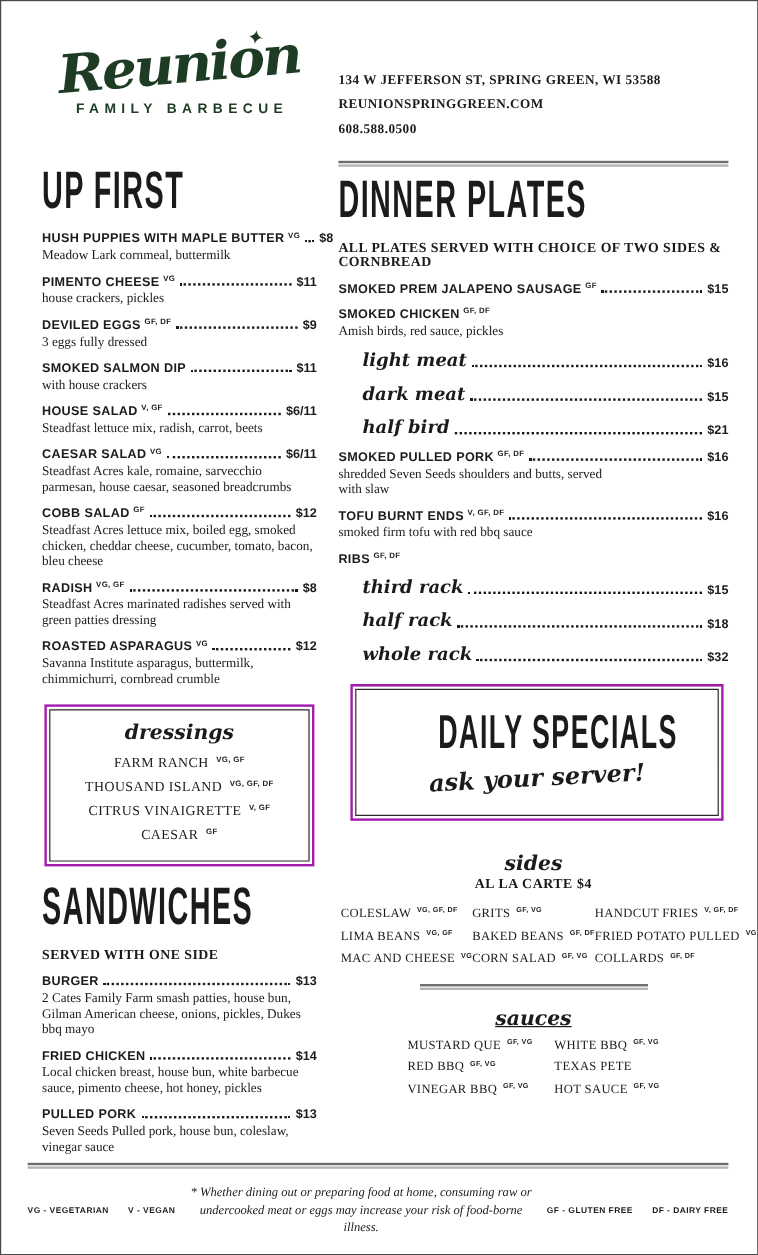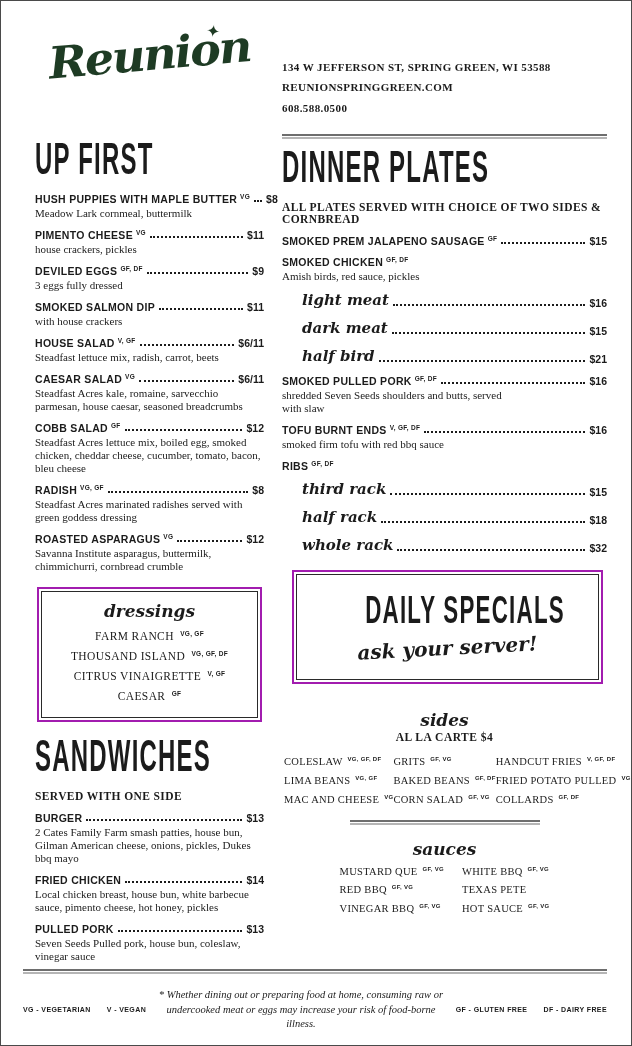--- a/index.html
+++ b/index.html
@@ -96,21 +96,21 @@
   .specials-sub {
     font-family:"DejaVu Serif", serif; font-style:italic; font-weight:700; font-size:20px;
     transform:rotate(-3deg); margin-top:4px;
   }
 
   
   .sides-block { margin-top:26px; text-align:center; }
   .alacarte { font-weight:700; font-size:11.5px; letter-spacing:.5px; margin-top:1px; }
   .sides-grid { display:flex; justify-content:space-between; text-align:left; margin-top:10px; padding:0 2px; }
   .sides-col { }
-  .sauces-block { margin-top:14px; text-align:center; }
+  .sauces-block { margin-top:14px; text-align:center;text-decoration:underline; }
   .sauces-cols { display:inline-flex; gap:18px; text-align:left; margin-top:4px; }
   .small-item { font-size:10.5px; letter-spacing:.3px; line-height:1.8; white-space:nowrap; }
   .small-item .item-tags { font-family:"Liberation Sans", sans-serif; font-size:6px; bottom:4px; margin-left:2px; }
 
   
   .footer { position:absolute; left:22px; right:24px; bottom:14px; }
   .footer-row { display:flex; align-items:center; justify-content:center; margin-top:14px; }
   .legend { display:flex; gap:16px; font-family:"Liberation Sans", sans-serif; font-weight:700; font-size:7px; letter-spacing:.4px; white-space:nowrap; }
   .disclaimer {
     font-style:italic; font-size:10.5px; line-height:1.35; text-align:center; max-width:352px; flex:1; padding:0 10px;
@@ -123,20 +123,21 @@
 
 <div class="page">
 
   <div class="columns">
 
     <div class="col-left">
 
       <div class="logo green">
         <span class="logo-star green">✦</span>
         <div class="logo-script">Reunion</div>
+        <div class="logo-tagline">FAMILY BARBECUE</div>
       </div>
 
       <div class="display-title">
         <span>UP FIRST</span>
       </div>
       <div class="menu-list">
 
       <div class="menu-item">
             <div class="item-line">
               <span class="item-name">HUSH PUPPIES WITH MAPLE BUTTER</span>
@@ -204,21 +205,21 @@
             </div>
             <div class="item-desc">Steadfast Acres lettuce mix, boiled egg, smoked chicken, cheddar cheese, cucumber, tomato, bacon, bleu cheese</div>
           </div>
           <div class="menu-item">
             <div class="item-line">
               <span class="item-name">RADISH</span>
               <span class="item-tags">VG, GF</span>
               <span class="dots"></span>
               <span class="item-price">$8</span>
             </div>
-            <div class="item-desc">Steadfast Acres marinated radishes served with green goddess dressing</div>
+            <div class="item-desc">Steadfast Acres marinated radishes served with green patties dressing</div>
           </div>
           <div class="menu-item">
             <div class="item-line">
               <span class="item-name">ROASTED ASPARAGUS</span>
               <span class="item-tags">VG</span>
               <span class="dots"></span>
               <span class="item-price">$12</span>
             </div>
             <div class="item-desc">Savanna Institute asparagus, buttermilk, chimmichurri, cornbread crumble</div>
           </div>

